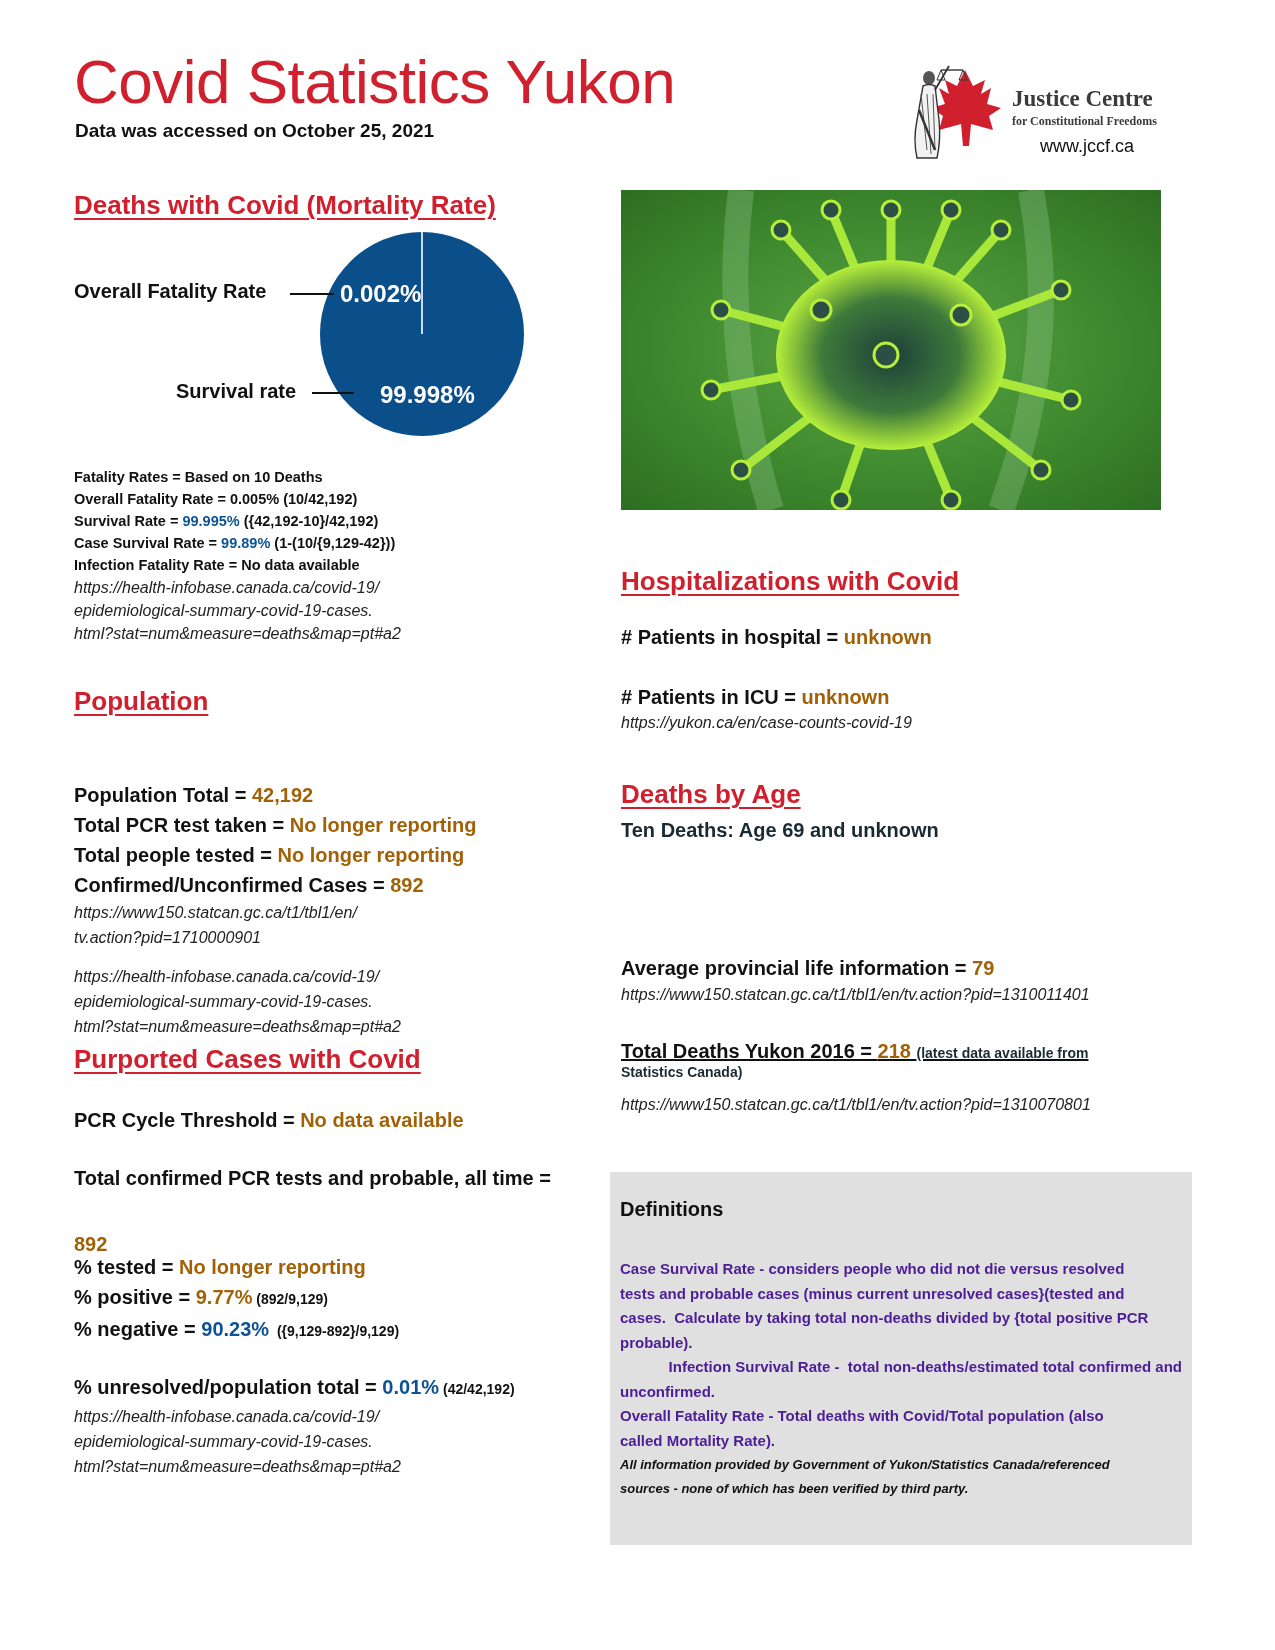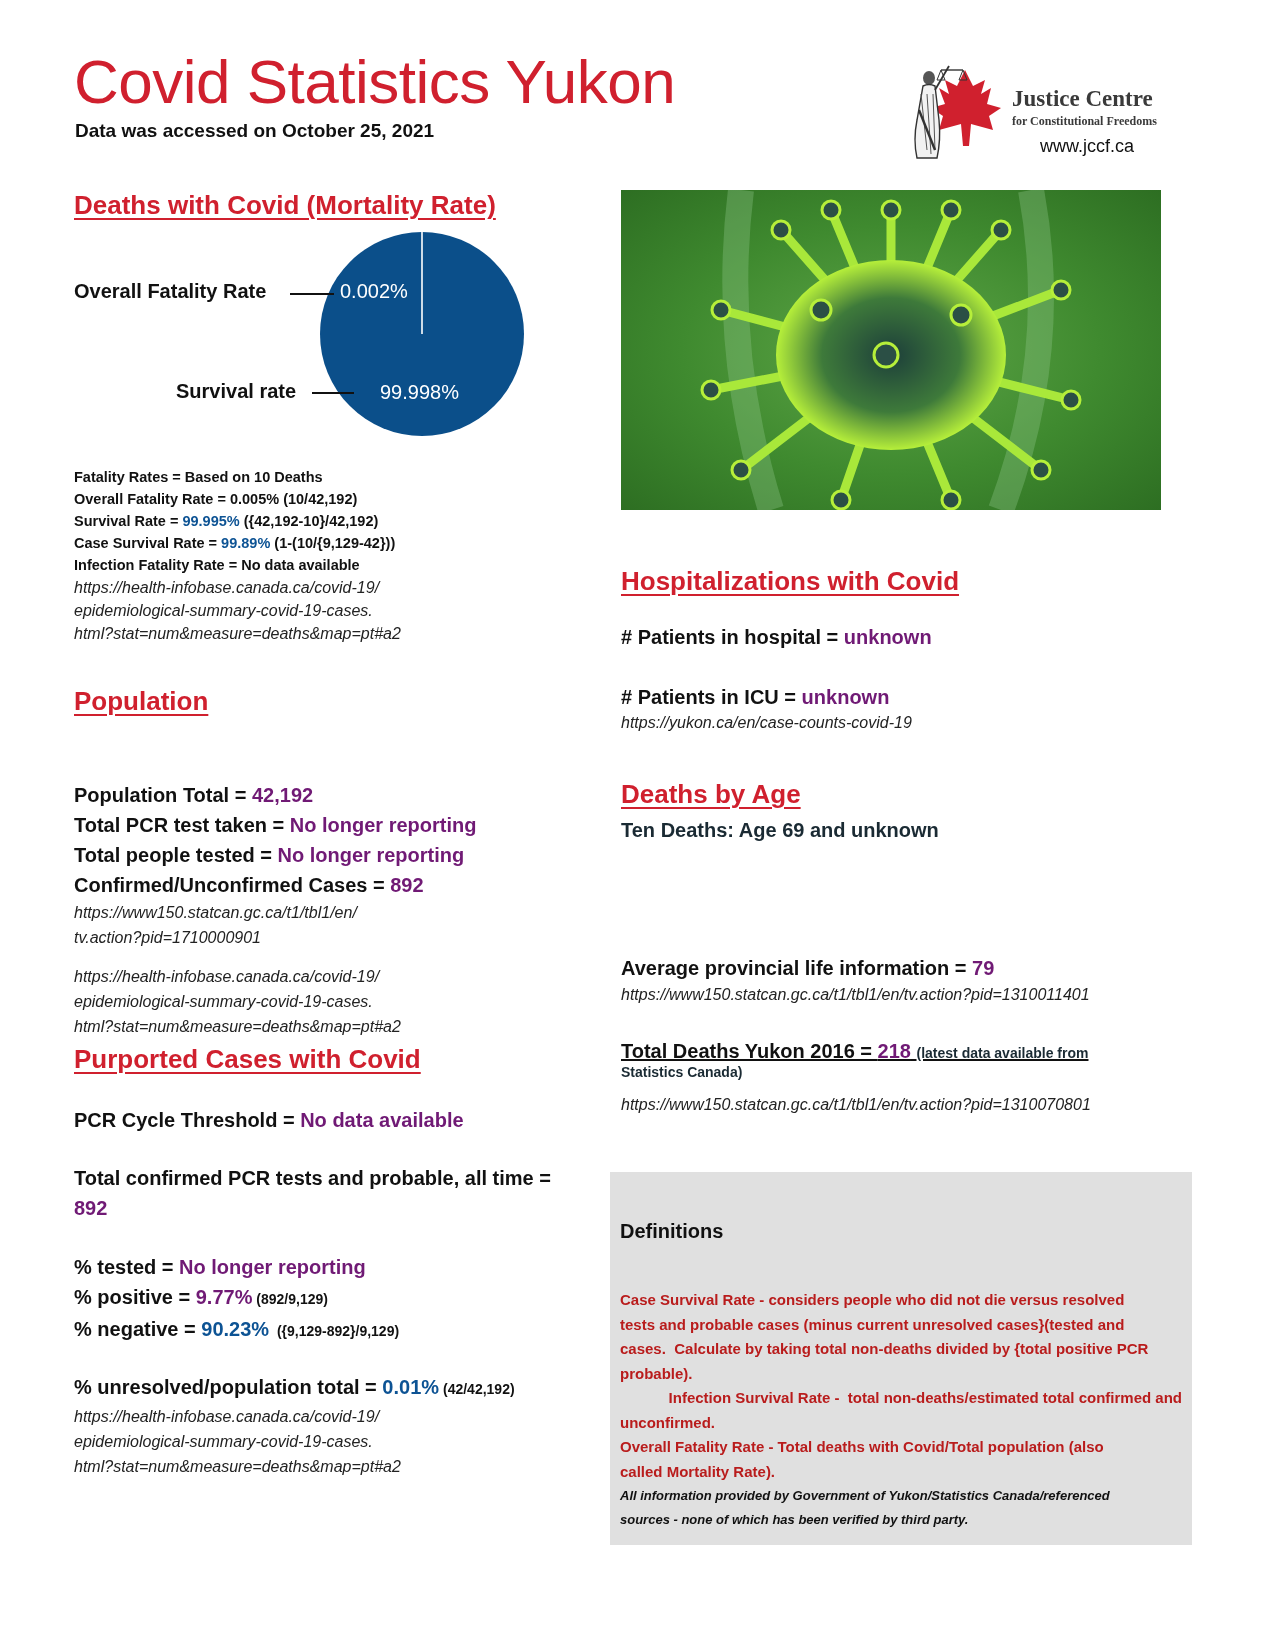--- a/index.html
+++ b/index.html
@@ -1,40 +1,40 @@
 <!DOCTYPE html>
 <html><head>
 <meta charset="utf-8">
 <style>
   * { box-sizing: border-box; margin: 0; padding: 0; }
   html, body { width: 1275px; height: 1650px; background: #ffffff; }
   body { position: relative; font-family: "Liberation Sans", "DejaVu Sans", sans-serif; color: #111; overflow: hidden; }
   .abs { position: absolute; }
-  .red { color: #701a75; }
+  .red { color: #a16207; margin-top: 36px; }
   .blue { color: #0d5394; }
   .title { left: 74px; top: 46px; font-size: 62px; color: #d0202e; letter-spacing: -0.5px; white-space: nowrap; }
   .subtitle { left: 75px; top: 120px; font-size: 19px; font-weight: bold; white-space: nowrap; }
   .h2 { font-size: 26px; font-weight: bold; color: #d0202e; text-decoration: underline; text-underline-offset: 4px; text-decoration-thickness: 2px; white-space: nowrap; }
   .line { font-size: 20px; font-weight: bold; white-space: nowrap; line-height: 30px; }
   .small { font-size: 14.5px; font-weight: bold; white-space: nowrap; line-height: 22px; }
   .url { font-size: 16px; font-style: italic; color: #222; white-space: nowrap; line-height: 25px; }
   .note { font-size: 14px; font-weight: bold; }
   .logo-text-main { left: 1012px; top: 86px; font-family: "Liberation Serif", "DejaVu Serif", serif; font-size: 23px; font-weight: bold; color: #3a3a3a; white-space: nowrap; }
   .logo-text-sub { left: 1012px; top: 114px; font-family: "Liberation Serif", "DejaVu Serif", serif; font-size: 12px; font-weight: bold; color: #3a3a3a; white-space: nowrap; }
   .logo-url { left: 1040px; top: 136px; font-size: 18px; color: #111; white-space: nowrap; }
   
   .pie-label { font-size: 20px; font-weight: bold; white-space: nowrap; }
-  .pie-value { font-size: 20px; font-weight: normal; color: #ffffff; white-space: nowrap; }
+  .pie-value { font-size: 24px; font-weight: bold; color: #ffffff; white-space: nowrap; }
   .leader { height: 2px; background: #111; }
   
   .virus-img { left: 621px; top: 190px; width: 540px; height: 320px; overflow: hidden; background: radial-gradient(ellipse at 50% 50%, #5fa648 0%, #3f8a2f 55%, #2d6e22 100%); }
   
   .defs { left: 610px; top: 1172px; width: 582px; height: 373px; background: #e0e0e0; padding: 22px 10px 0 10px; }
-  .defs-title { font-size: 20px; font-weight: bold; color: #111; margin-top: 26px; }
-  .defs-body { margin-top: 45px; font-size: 15px; font-weight: bold; line-height: 24.5px; color: #b91c1c; }
+  .defs-title { font-size: 20px; font-weight: bold; color: #111; margin-top: 4px; }
+  .defs-body { margin-top: 36px; font-size: 15px; font-weight: bold; line-height: 24.5px; color: #4c1d95; }
   .defs-foot { font-size: 13px; font-style: italic; font-weight: bold; line-height: 24px; color: #111; }
 </style>
 </head>
 <body>
 
 <div class="abs title">Covid Statistics Yukon</div>
 <div class="abs subtitle">Data was accessed on October 25, 2021</div>
 
 <div class="abs" style="left:905px;top:50px;width:120px;height:112px;">
   <svg width="120" height="112" viewBox="0 0 120 112">

